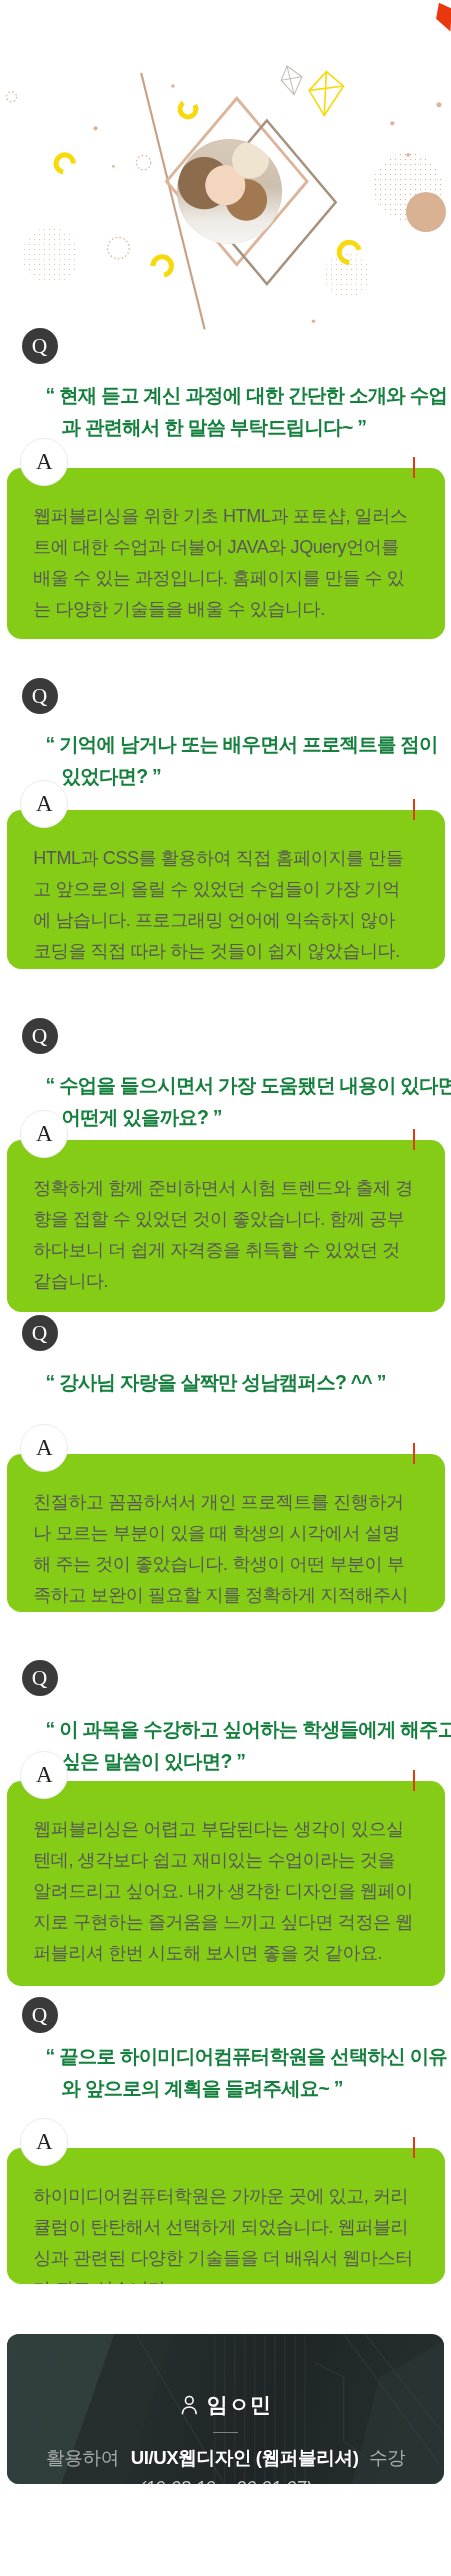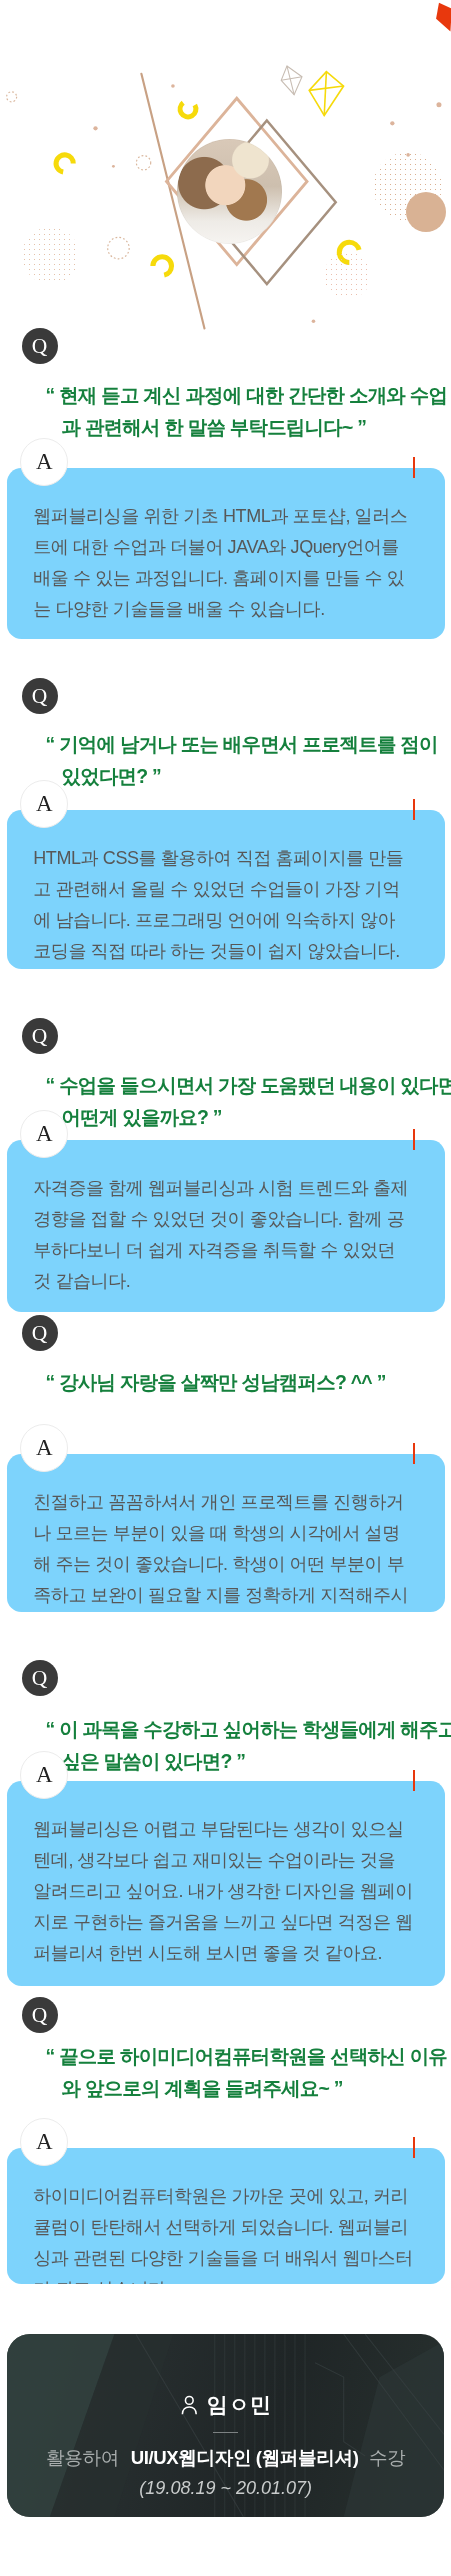--- a/index.html
+++ b/index.html
@@ -22,29 +22,29 @@
   .dg-bcenter{left:324px;top:252px;width:47px;height:47px;background-image:radial-gradient(#eabfae 0.8px, rgba(0,0,0,0) 0.9px);}
   .solid-circle{position:absolute;left:406px;top:192px;width:40px;height:40px;border-radius:50%;background:#d9b294;}
 
   
   .q-circle{position:absolute;left:21.5px;width:36px;height:36px;border-radius:50%;background:#3a3a3a;
      color:#fff;display:flex;align-items:center;justify-content:center;
      font-family:"Liberation Serif","DejaVu Serif",serif;font-size:21.5px;}
   .q-text{position:absolute;left:21.5px;width:396px;padding-left:16px;text-indent:-16px;
      font-size:19.4px;line-height:32px;font-weight:800;color:#15803d;letter-spacing:-0.7px;margin-left:24px;}
   .a-wrap{position:absolute;left:7.2px;width:437px;}
-  .a-box{position:absolute;left:0;top:0;width:383px;padding:33px 29px 0 26px;background:#7dd3fc;border-radius:14.3px;
+  .a-box{position:absolute;left:0;top:0;width:383px;padding:33px 29px 0 26px;background:#84cc16;border-radius:14.3px;
      font-size:18px;line-height:31px;color:#575757;letter-spacing:-0.4px;overflow:hidden;}
   .a-circle{position:absolute;left:13px;top:-30px;width:46px;height:46px;border-radius:50%;background:#fff;
      border:0.7px solid #ececec;display:flex;align-items:center;justify-content:center;z-index:2;
      font-family:"Liberation Serif","DejaVu Serif",serif;font-size:23px;color:#222;}
   .red-tick{position:absolute;right:29px;top:-11.5px;width:2.2px;height:21px;background:#e8380d;z-index:2;}
 
   
-  #student-card{position:absolute;left:7.2px;top:2334px;width:437px;height:183px;border-radius:23px;overflow:hidden;
+  #student-card{position:absolute;left:7.2px;top:2334px;width:437px;height:150px;border-radius:12px;overflow:hidden;
      background:linear-gradient(105deg,#2e3c39 0%,#262d2e 28%,#20262 7 55%,#232b2c 100%);
      background:linear-gradient(105deg,#2e3c39 0%,#262d2e 30%,#1f2526 60%,#28312f 100%);
      color:#fff;text-align:center;}
   #student-card .card-art{position:absolute;left:0;top:0;}
   .card-content{position:relative;z-index:2;padding-top:57px;}
   .name-row{display:flex;align-items:center;justify-content:center;gap:8.6px;
      font-size:21px;font-weight:800;letter-spacing:0.7px;color:#fff;}
   .card-divider{width:24.4px;height:1.4px;background:#7c8182;margin:13px auto 11.5px auto;}
   .course-line{font-size:18.6px;letter-spacing:-0.4px;color:#a9aeae;}
   .course-line .course-bold{color:#ffffff;font-weight:700;margin:0 5.7px;}
@@ -124,33 +124,33 @@
 
   <div class="q-circle" style="top:678px">
       <span>Q</span>
     </div>
   <div class="q-text" style="top:728px">“ 기억에 남거나 또는 배우면서 프로젝트를 점이 있었다면? ”</div>
   <div class="a-wrap" style="top:810px">
     <div class="a-circle">
         <span>A</span>
       </div>
     <div class="red-tick"></div>
-    <div class="a-box" style="height:126px">HTML과 CSS를 활용하여 직접 홈페이지를 만들고 관련해서 올릴 수 있었던 수업들이 가장 기억에 남습니다. 프로그래밍 언어에 익숙하지 않아 코딩을 직접 따라 하는 것들이 쉽지 않았습니다.</div>
+    <div class="a-box" style="height:126px">HTML과 CSS를 활용하여 직접 홈페이지를 만들고 앞으로의 올릴 수 있었던 수업들이 가장 기억에 남습니다. 프로그래밍 언어에 익숙하지 않아 코딩을 직접 따라 하는 것들이 쉽지 않았습니다.</div>
   </div>
 
   <div class="q-circle" style="top:1018px">
       <span>Q</span>
     </div>
   <div class="q-text" style="top:1069px">“ 수업을 들으시면서 가장 도움됐던 내용이 있다면 어떤게 있을까요? ”</div>
   <div class="a-wrap" style="top:1140px">
     <div class="a-circle">
         <span>A</span>
       </div>
     <div class="red-tick"></div>
-    <div class="a-box" style="height:139px">자격증을 함께 웹퍼블리싱과 시험 트렌드와 출제 경향을 접할 수 있었던 것이 좋았습니다. 함께 공부하다보니 더 쉽게 자격증을 취득할 수 있었던 것 같습니다.</div>
+    <div class="a-box" style="height:139px">정확하게 함께 준비하면서 시험 트렌드와 출제 경향을 접할 수 있었던 것이 좋았습니다. 함께 공부하다보니 더 쉽게 자격증을 취득할 수 있었던 것 같습니다.</div>
   </div>
 
   <div class="q-circle" style="top:1315px">
       <span>Q</span>
     </div>
   <div class="q-text" style="top:1366px">“ 강사님 자랑을 살짝만 성남캠퍼스? ^^ ”</div>
   <div class="a-wrap" style="top:1454px">
     <div class="a-circle">
         <span>A</span>
       </div>

